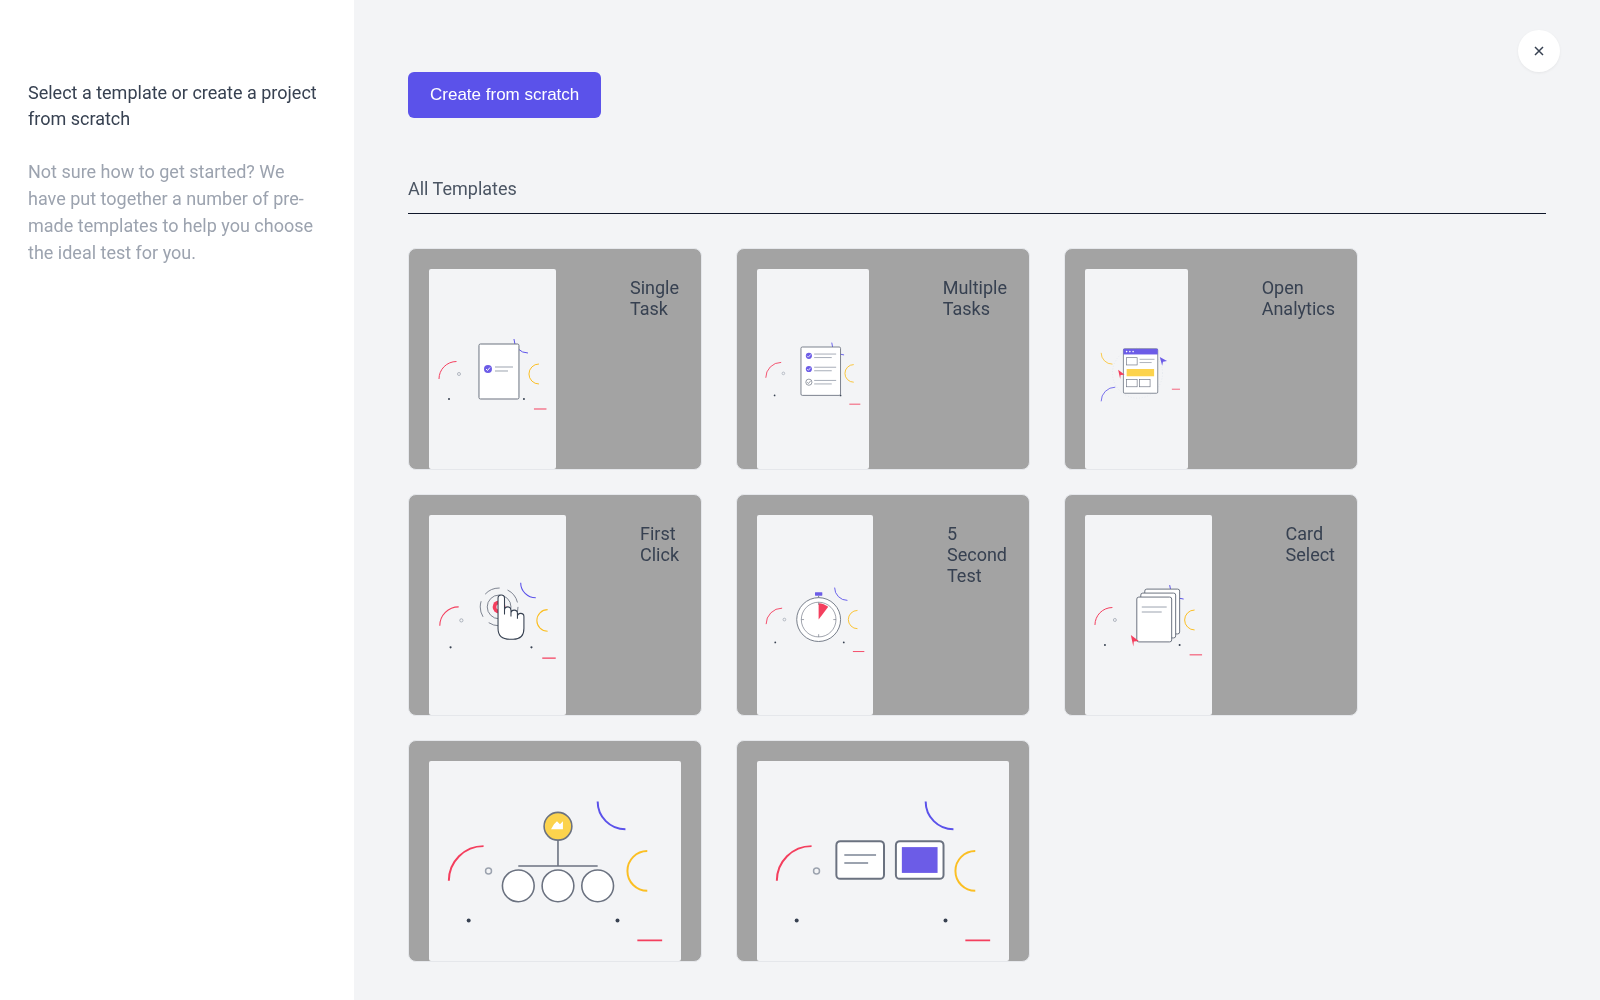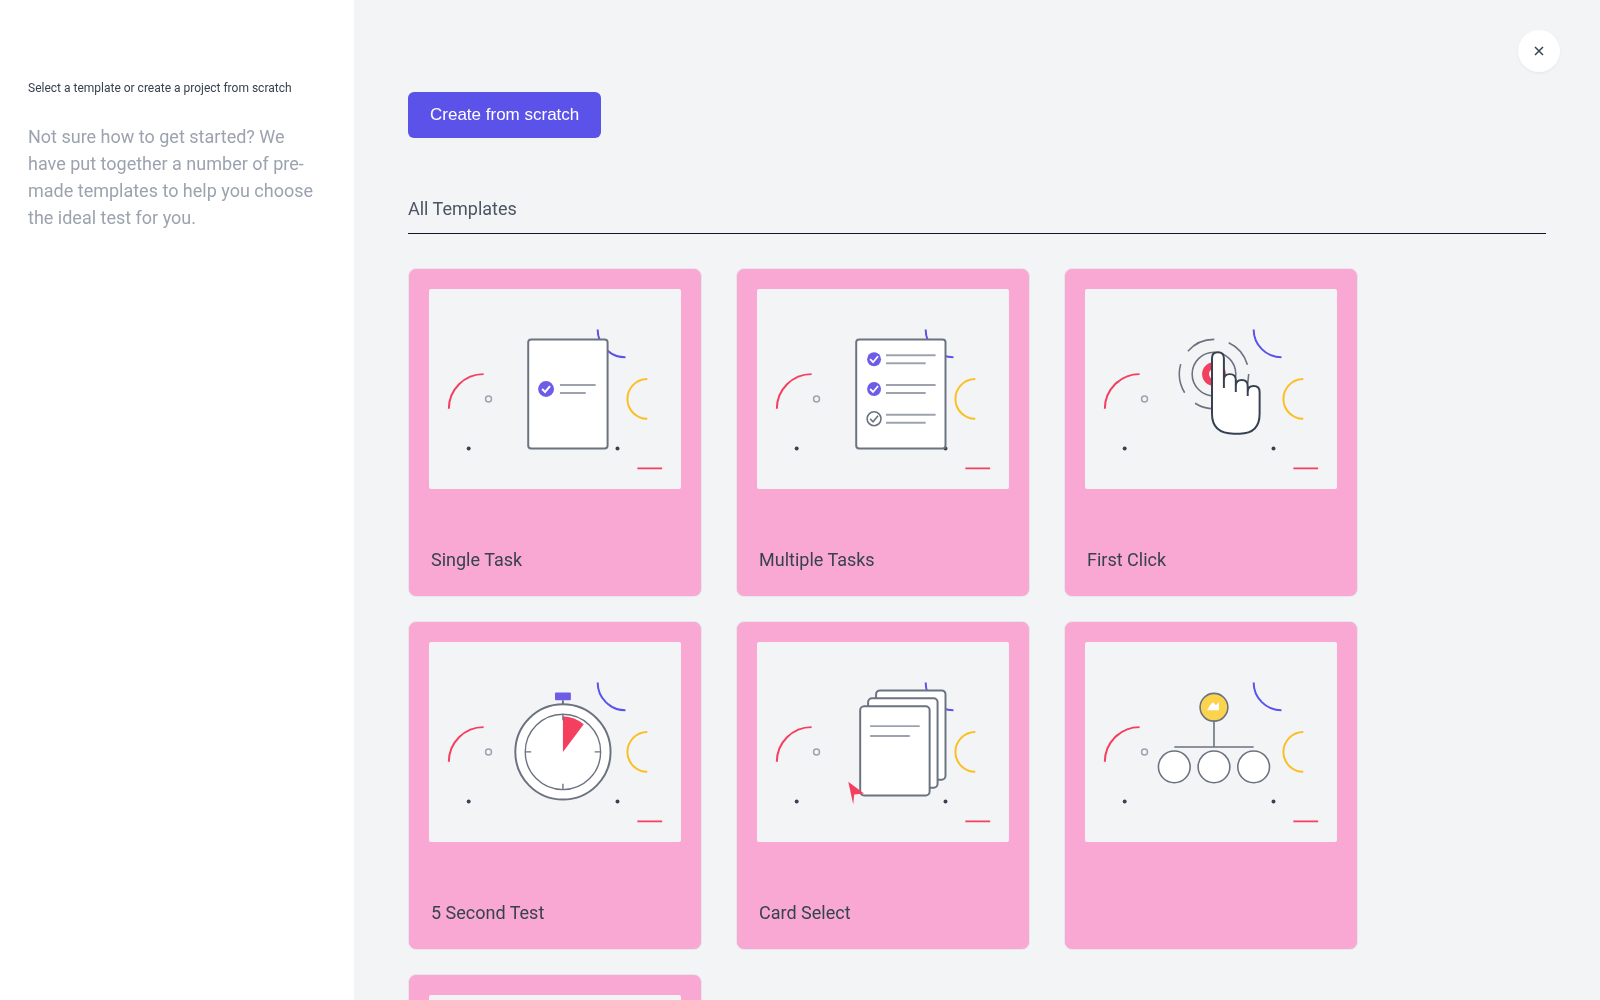--- a/index.html
+++ b/index.html
@@ -21,38 +21,38 @@
     background: #ffffff;
     padding: 80px 28px 28px 28px;
   }
   .sidebar h1 {
     font-size: 22px;
     font-weight: 700;
     color: #1e2533;
     margin-bottom: 48px;
   }
   .sidebar .subtitle {
-    font-size: 12px;
+    font-size: 18px;
     line-height: 1.45;
     color: #374151;
     margin-bottom: 26px;
     max-width: 290px;
   }
   .sidebar .desc {
     font-size: 18px;
     line-height: 1.5;
     color: #9ca3af;
     max-width: 300px;
   }
 
   
   .main {
     flex: 1 1 auto;
     position: relative;
-    padding: 92px 54px 0 54px;
+    padding: 72px 54px 0 54px;
     overflow-y: auto;
   }
   .close-btn {
     position: absolute;
     top: 30px;
     right: 40px;
     width: 42px;
     height: 42px;
     border-radius: 50%;
     background: #fff;
@@ -84,27 +84,27 @@
     margin-bottom: 34px;
   }
 
   .grid {
     display: grid;
     grid-template-columns: repeat(3, 294px);
     gap: 24px 34px;
   }
 
   .card {
-    background: #f9a8d4;
+    background: #a3a3a3;
     border: 1px solid #e5e7eb;
     border-radius: 8px;
     overflow: hidden;
     cursor: pointer;
     display: flex;
-    flex-direction: column;
+    flex-direction: row;
     gap: 32px;
   }
   .card .thumb {
     height: 200px;
     background: #f3f4f6;
     margin: 20px 20px 0 20px;
     border-radius: 2px;
     overflow: hidden;
   }
   .card .thumb svg { width: 100%; height: 100%; display: block; }
@@ -143,20 +143,28 @@
         </div>
         <div class="title">Single Task</div>
       </div>
       <div class="card">
         <div class="thumb">
           <svg viewBox="0 0 254 180">
             <use href="#ill-multiple_tasks"></use>
           </svg>
         </div>
         <div class="title">Multiple Tasks</div>
+      </div>
+      <div class="card">
+        <div class="thumb">
+          <svg viewBox="0 0 254 180">
+            <use href="#ill-open_analytics"></use>
+          </svg>
+        </div>
+        <div class="title">Open Analytics</div>
       </div>
       <div class="card">
         <div class="thumb">
           <svg viewBox="0 0 254 180">
             <use href="#ill-first_click"></use>
           </svg>
         </div>
         <div class="title">First Click</div>
       </div>
       <div class="card">

